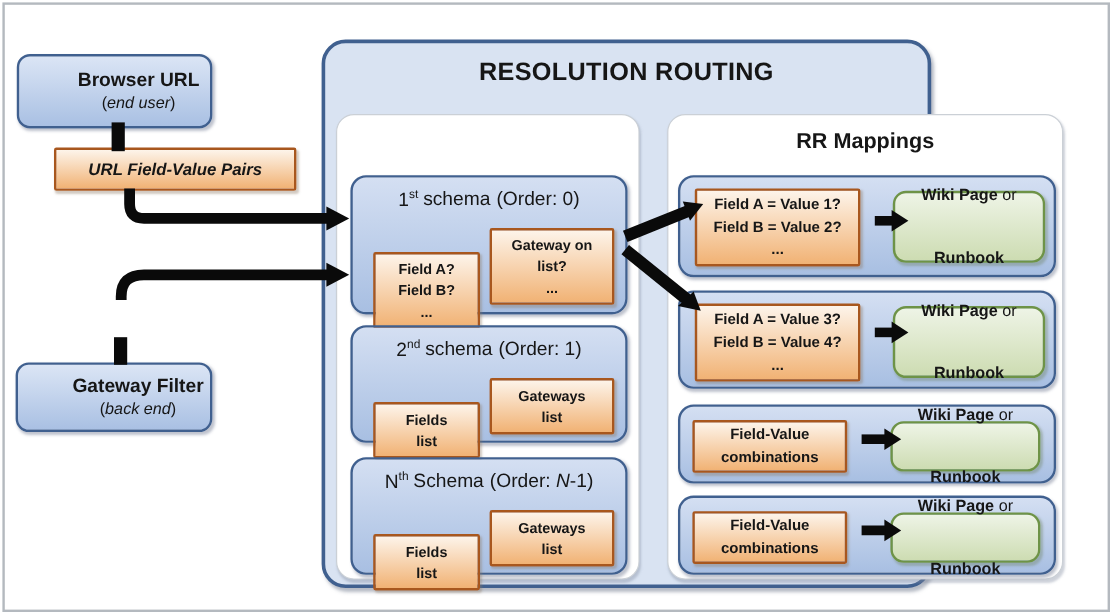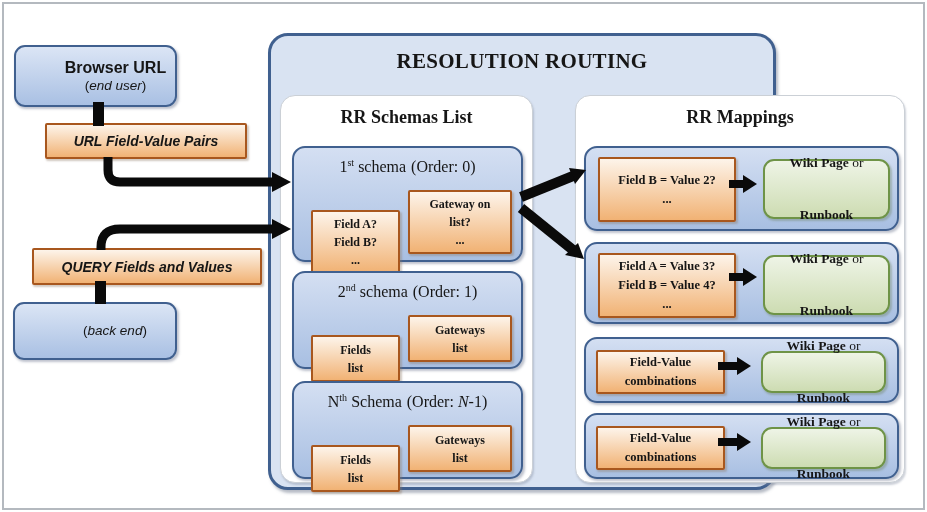--- a/index.html
+++ b/index.html
@@ -30,32 +30,31 @@
     font-weight:bold; font-size:14px; text-align:center;font-style:italic;
   }
   #url-pairs { left:45px; top:123px; width:202px; height:36px; }
   #query-box { left:32px; top:248px; width:230px; height:37px; }
 
   
   #rr-container {
     position:absolute; left:268px; top:33px; width:508px; height:457px;
     background:#d9e3f2; border:3px solid #40608f; border-radius:20px;
     box-shadow:2px 3px 3px rgba(110,120,140,.5);
-    font-family:Liberation Serif, serif;
   }
   #rr-title { position:absolute; left:0; top:13px; width:100%; text-align:center;
     font-weight:bold; font-size:21px; letter-spacing:.3px; }
 
   .panel {
     position:absolute; top:59px; height:388px; background:#ffffff;
     border:1.5px solid #cbd0d6; border-radius:15px;
     box-shadow:1px 2px 2px rgba(130,140,160,.4);
   }
   #schemas-panel { left:9px;  width:253px; }
-  #mappings-panel { left:304px; width:330px;padding-left:16px; }
+  #mappings-panel { left:285px; width:330px;padding-left:16px; }
   .panel-title { position:absolute; left:0; top:11px; width:100%; text-align:center;
     font-weight:bold; font-size:18px; }
 
   
   .schema-box {
     position:absolute; left:11px; width:231px;
     border:2px solid #40608f; border-radius:13px;
     background:linear-gradient(#d4dff2, #a8bfe2);
     box-shadow:1.5px 2px 2.5px rgba(110,120,145,.45);
   }
@@ -124,33 +123,30 @@
 
   <div class="node-blue" id="browser-url">
     <div class="nb-title">Browser URL</div>
     <div class="nb-sub"><span>(</span><i>end user</i><span>)</span></div>
   </div>
 
   <div class="bar-orange" id="url-pairs">
     <span>URL Field-Value Pairs</span>
   </div>
 
-  <div class="bar-orange" id="query-box">
-    <span>QUERY Fields and Values</span>
-  </div>
 
   <div class="node-blue" id="gateway-filter">
+    <div class="nb-title">Gateway Filter</div>
     <div class="nb-sub"><span>(</span><i>back end</i><span>)</span></div>
   </div>
 
   <div id="rr-container">
     <div id="rr-title">RESOLUTION ROUTING</div>
 
     <div class="panel" id="schemas-panel">
-      <div class="panel-title">RR Schemas List</div>
 
       <div class="schema-box" id="schema1">
         <div class="schema-title">
           <span>1</span><sup>st</sup><span class="lbl">schema</span><span class="order"><span>(Order: </span><i></i><span>0)</span></span>
         </div>
         <div class="chip-orange chip-l chip-tall">
           <div>Field A?</div>
           <div>Field B?</div>
           <div>...</div>
         </div>
@@ -188,20 +184,21 @@
           <div>list</div>
         </div>
       </div>
     </div>
 
     <div class="panel" id="mappings-panel">
       <div class="panel-title">RR Mappings</div>
 
       <div class="map-row" id="map-row1">
         <div class="cond-box cond-large">
+          <div>Field A = Value 1?</div>
           <div>Field B = Value 2?</div>
           <div>...</div>
         </div>
         <div class="green-box green-large">
           <div><span class="b">Wiki Page</span><span> or</span></div>
           <div class="b">Runbook</div>
         </div>
       </div>
 
       <div class="map-row" id="map-row2">

